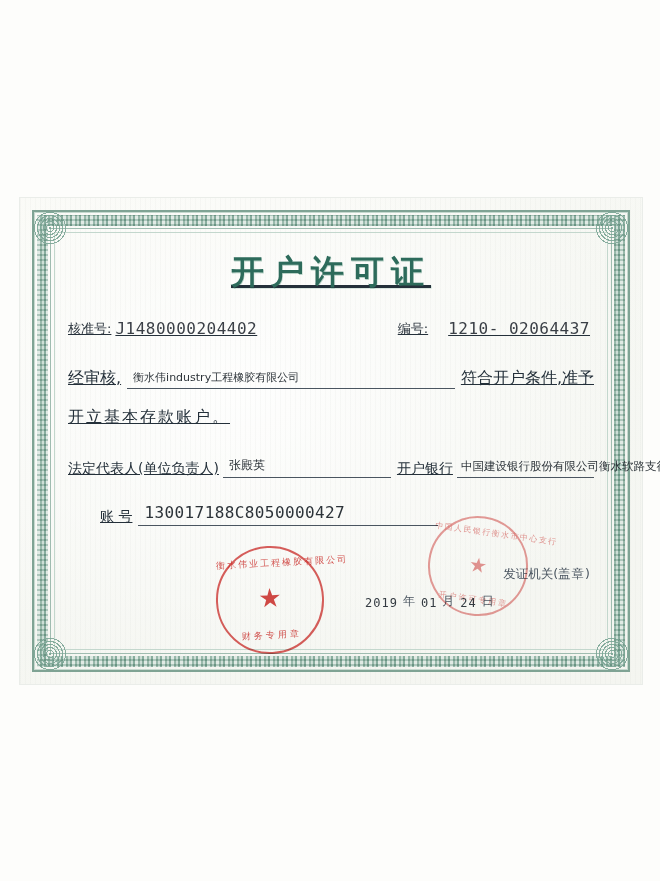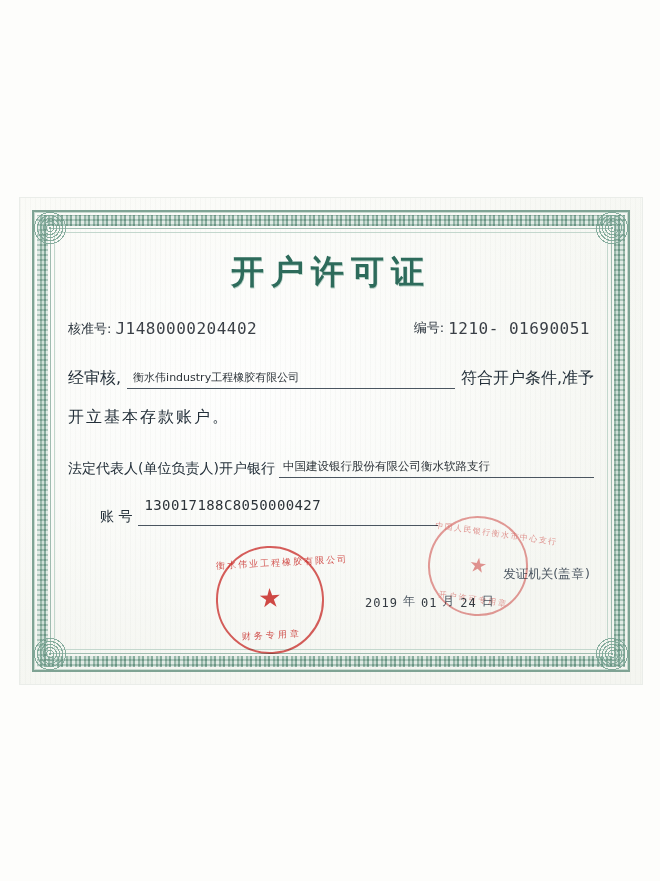--- a/index.html
+++ b/index.html
@@ -128,20 +128,21 @@
   .rosette.br { right: 13px; bottom: 13px; }
 
   
   .content {
     position: absolute;
     left: 48px;
     top: 44px;
     right: 48px;
     bottom: 44px;
     color: #24303a;
+    text-decoration: underline;
   }
 
   .doc-title {
     text-align: center;
     font-family: "DejaVu Serif", "Liberation Serif", serif;
     font-size: 33px;
     letter-spacing: 7px;
     color: #2d6b5b;
     font-weight: 700;
     margin-top: 8px;
@@ -234,23 +235,23 @@
   .acct-fill {
     width: 300px;
     border-bottom: 1px solid #4a5560;
     height: 19px;
     position: relative;
     margin-left: 6px;
   }
   .acct-fill .entered {
     position: absolute;
     left: 6px;
-    bottom: 12px;
+    bottom: 3px;
     font-family: "DejaVu Sans Mono", "Liberation Mono", monospace;
-    font-size: 14px;
+    font-size: 16px;
     letter-spacing: .4px;
     color: #2c3339;
   }
 
   
   .issuer {
     position: absolute;
     right: 4px;
     bottom: 30px;
     width: 250px;
@@ -368,38 +369,41 @@
 
     <div class="content">
 
       <div class="doc-title">开户许可证</div>
 
       <div class="row row-approve">
         <div style="display:flex; align-items:flex-end;">
           <span>核准号:</span>
           <span class="val">J1480000204402</span>
         </div>
-        <div style="display:flex; align-items:flex-start;">
+        <div style="display:flex; align-items:center;gap:16px;">
           <span>编号:</span>
-          <span class="val">1210- 01690051</span>
+          <span class="val">1210- 02064437</span>
         </div>
       </div>
 
       <div class="line-main">
         <span>经审核,</span>
         <span class="fill">
           <span class="entered hand">衡水伟industry工程橡胶有限公司</span>
         </span>
         <span>符合开户条件,准予</span>
       </div>
 
       <div class="line-second">开立基本存款账户。</div>
 
       <div class="row-rep">
         <span>法定代表人(单位负责人)</span>
+        <span class="rep-fill">
+          <span class="entered hand" style="position:absolute;left:6px;bottom:3px;font-size:12px;color:#2c3339;">张殿英</span>
+        </span>
         <span>开户银行</span>
         <span class="bank-fill">
           <span class="entered hand">中国建设银行股份有限公司衡水软路支行</span>
         </span>
       </div>
 
       <div class="row-acct">
         <span>账  号</span>
         <span class="acct-fill">
           <span class="entered">130017188C8050000427</span>

